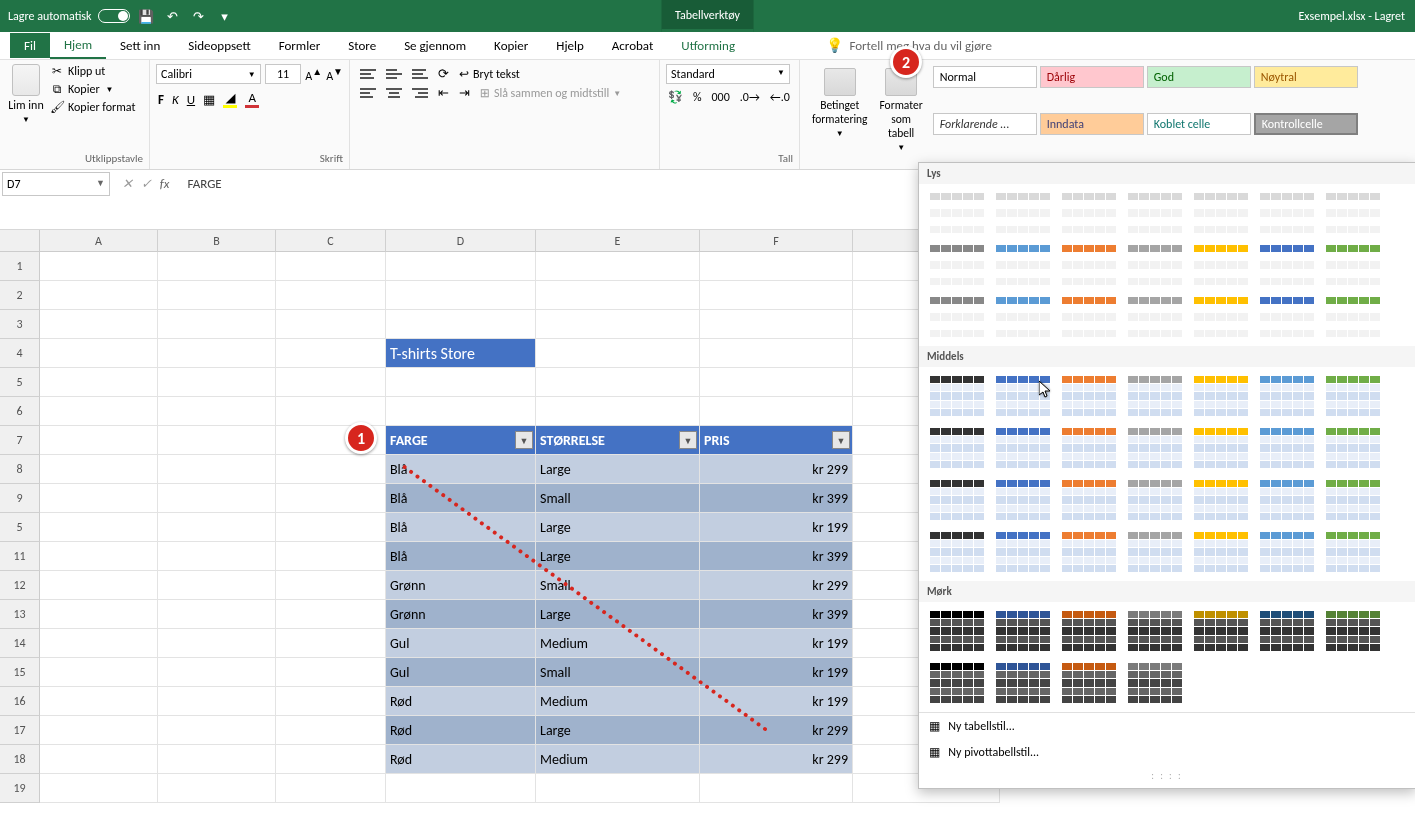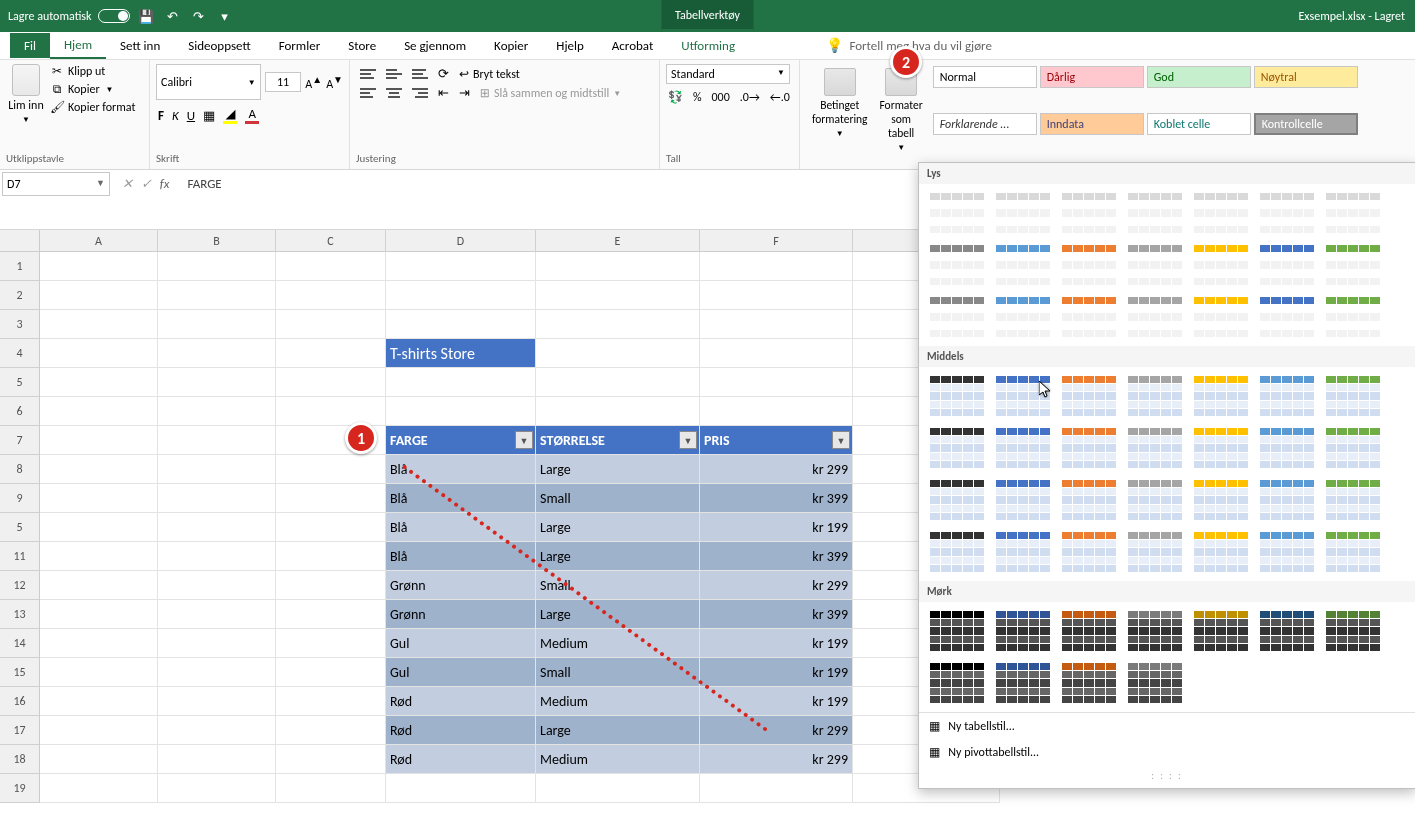--- a/index.html
+++ b/index.html
@@ -20,33 +20,33 @@
 .ribbon-tabs .filetab { background: #217346; color: #fff; padding: 5px 14px; }
 .ribbon-tabs .tab { padding: 5px 14px; cursor: pointer; }
 .ribbon-tabs .tab.active { border-bottom: 2px solid #217346; color: #217346; }
 .ribbon-tabs .tell-me { display: flex; align-items: center; gap: 6px; position:absolute; left: 826px; }
 .ribbon-tabs .tell-me .bulb { font-size: 14px; color:#999; }
 .ribbon-tabs .tell-me .txt { color: #666; }
 
 
 .ribbon { height: 110px; border-bottom: 1px solid #d7d7d7; display: flex; background:#fafafa; }
 .group { border-right: 1px solid #e1e1e1; display: flex; flex-direction: column; justify-content: space-between; padding: 4px 6px 2px; }
-.group-title { text-align: left; font-size: 11px; color: #666; padding: 2px 0; position: relative; }
+.group-title { text-align: right; font-size: 11px; color: #666; padding: 2px 0; position: relative; }
 
 .clipboard-group { width: 150px; }
 .clip-body { display:flex; gap:4px; }
 .paste-big { display: flex; flex-direction: column; align-items: center; width: 40px; gap: 2px; }
 .paste-icon { width: 28px; height: 32px; border:1px solid #c0c0c0; border-radius:3px; background:linear-gradient(#f5f5f5,#e8e8e8); position:relative; }
 .clip-right { display:flex; flex-direction:column; gap:4px; font-size:12px; }
 .clip-right .row { display:flex; align-items:center; gap:4px; }
 .small-glyph { width: 14px; text-align:center; font-size:12px; }
 
 .font-group { width: 200px; }
 .font-row1 { display:flex; gap:4px; align-items:center; }
-.font-name { border:1px solid #c7c7c7; padding:10px 4px; width:110px; font-size:12px; display:flex; justify-content:space-between; align-items:center; background:#fff; }
+.font-name { border:1px solid #c7c7c7; padding:2px 4px; width:110px; font-size:12px; display:flex; justify-content:space-between; align-items:center; background:#fff; }
 .font-size { border:1px solid #c7c7c7; padding:2px 4px; width:38px; font-size:12px; text-align:center; background:#fff; }
 .aa { font-size:12px; display:flex; gap:4px; }
 .font-row2 { display:flex; gap:8px; padding:6px 2px; align-items:center; }
 .font-row2 span { font-size:13px; }
 .bold { font-weight:bold; }
 .italic { font-style:italic; }
 .underline { text-decoration:underline; }
 .border-icon, .fill-icon, .font-color-icon { display:inline-flex; flex-direction:column; align-items:center; }
 .color-bar-y { width:14px; height:3px; background:#ffff00; }
 .color-bar-r { width:14px; height:3px; background:#d13438; }
@@ -267,21 +267,20 @@
           </span>
         <span class="indent-btn">⇤</span>
         <span class="indent-btn">⇥</span>
         <div class="merge-btn">
             <span>⊞</span>
             <span>Slå sammen og midtstill</span>
             <span style="font-size:8px">▼</span>
           </div>
       </div>
     </div>
-    <div class="group-title">Justering</div>
   </div>
 
   <div class="group number-group">
     <div>
       <div class="num-dd">
           <span>Standard</span>
           <span style="font-size:8px">▼</span>
         </div>
       <div class="num-row2">
         <span>💱</span>

